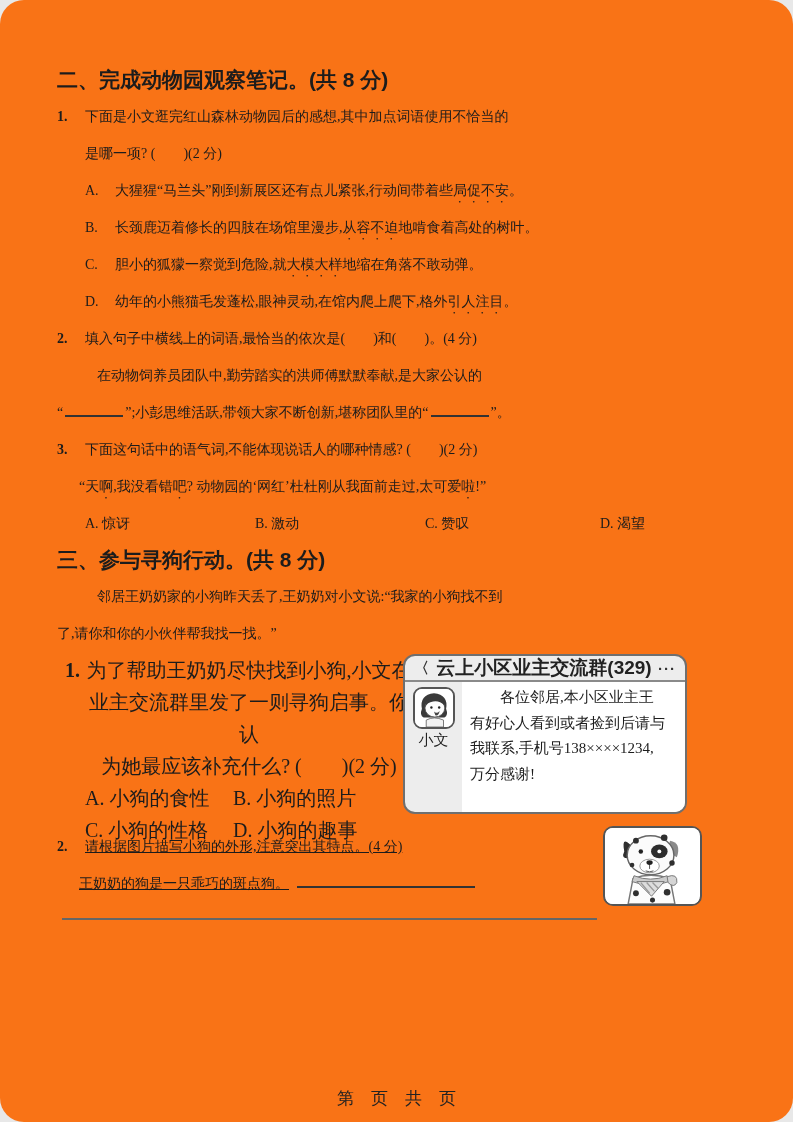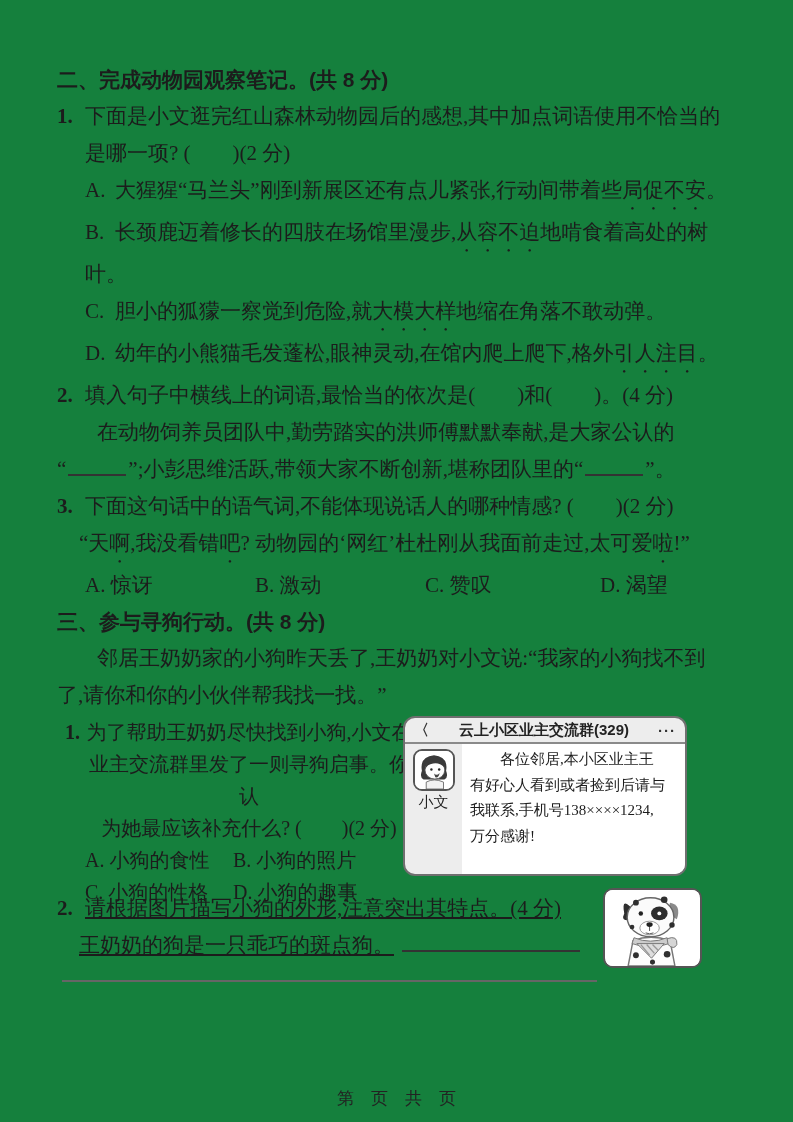--- a/index.html
+++ b/index.html
@@ -1,23 +1,24 @@
 <!DOCTYPE html>
 <html><head>
 <meta charset="utf-8">
 <style>
   html,body { margin:0; padding:0; background:#e8e8e8; }
   .page {
     position:relative; width:793px; height:1122px; margin:0 auto;
-    background:#15803d; overflow:hidden;
+    background:#f97316; overflow:hidden;
     font-family:"Liberation Serif","DejaVu Serif",serif;
     color:#1c1c1c;
+    border-radius:24px;
   }
   .content { position:absolute; left:57px; top:62px; width:680px; }
-  .line { font-size:21px; line-height:37px; white-space:pre-wrap; }
+  .line { font-size:14px; line-height:37px; white-space:pre-wrap; }
   .sec-title {
     font-family:"Liberation Sans","DejaVu Sans",sans-serif;
     font-weight:bold; font-size:21px; line-height:36px; white-space:pre-wrap;
   }
   .qnum { font-weight:bold; display:inline-block; width:28px; }
   .optlabel { display:inline-block; width:30px; }
   .cont { padding-left:28px; }
   .indent { text-indent:40px; }
   .ans-indent { padding-left:22px; }
   .dot-em {
@@ -53,21 +54,21 @@
     position:absolute; left:346px; top:0; width:284px; height:160px;
     border:2px solid #6f6f6f; border-radius:12px; background:#ededed;
     box-sizing:border-box; overflow:hidden;
     font-family:"Liberation Sans","DejaVu Sans",sans-serif;
   }
   .chat-header {
     display:flex; align-items:center; height:24px;
     border-bottom:2px solid #8a8a8a; padding:0 9px;
   }
   .chat-back { font-size:15px; font-weight:bold; color:#333; width:16px; }
-  .chat-title { flex:1; text-align:center; font-weight:bold; font-size:15px; color:#222; }
+  .chat-title { flex:1; text-align:center; font-weight:bold; font-size:19px; color:#222; }
   .chat-more { font-size:15px; font-weight:bold; color:#333; width:18px; text-align:right; letter-spacing:1px; }
   .chat-body { display:flex; height:132px; }
   .chat-left { width:57px; text-align:center; padding-top:5px; }
   .avatar {
     width:42px; height:42px; margin:0 auto; background:#fff;
     border:2px solid #555; border-radius:9px; box-sizing:border-box; overflow:hidden;
   }
   .avatar svg { display:block; width:100%; height:100%; }
   .chat-sender { font-size:15px; margin-top:2px; color:#222;
     font-family:Liberation Mono, monospace; }

